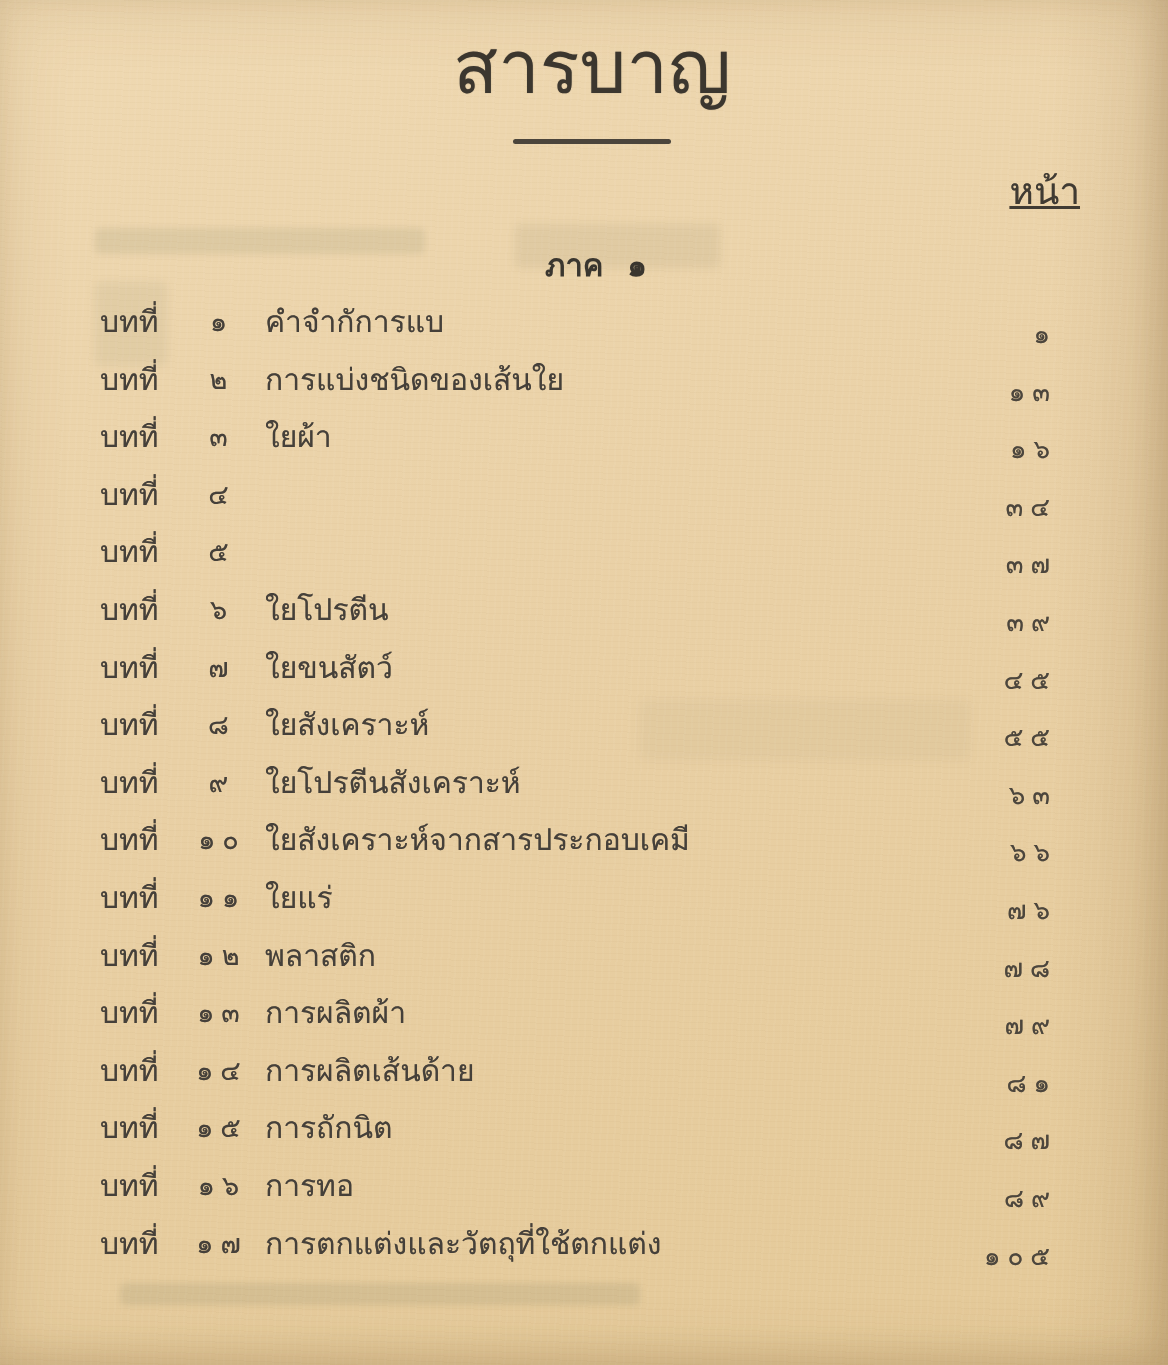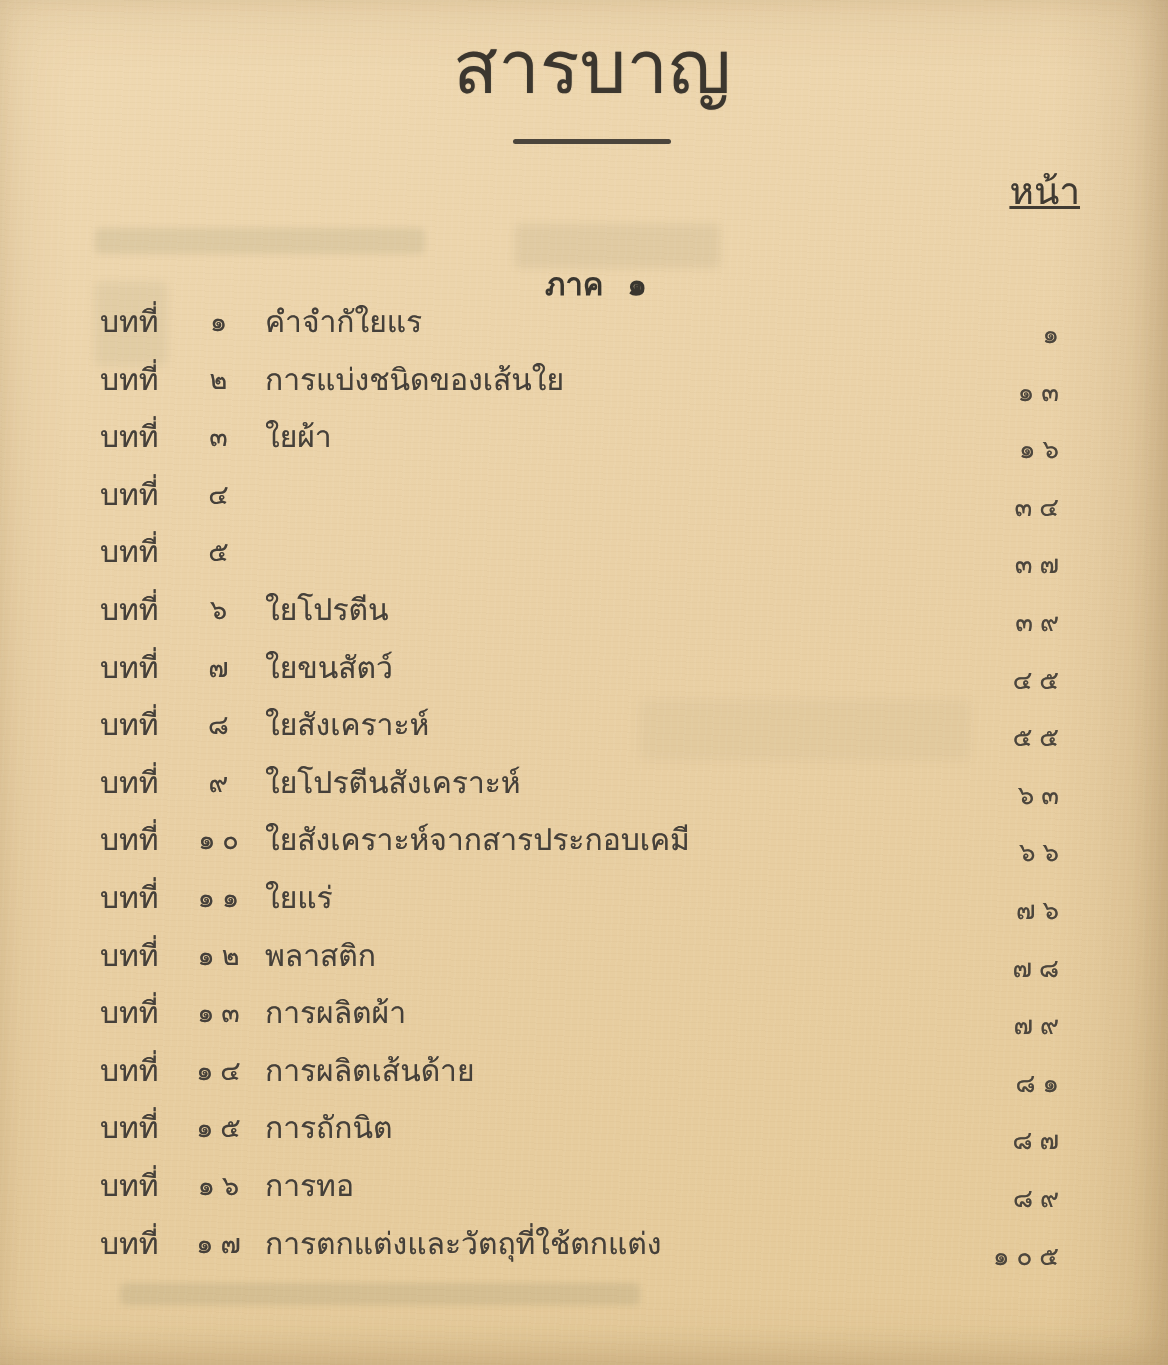--- a/index.html
+++ b/index.html
@@ -38,23 +38,22 @@
     position:absolute; top:161px; right:88px;
     font-size:37px; color:#403b33;
     text-shadow: 0 0 0.5px rgba(60,50,40,0.5);
     text-decoration: underline;
   }
   .part-header {
     position:absolute; top:240px; left:0; width:100%;
     text-align:center; text-indent:24px;
     font-size:31px; font-weight:bold; word-spacing:16px;
     color:#3a362f;
-    margin-top:19px;
-  }
-  .toc { position:absolute; top:292px; left:0; right:4px; }
+  }
+  .toc { position:absolute; top:292px; left:0; right:13px; }
   .toc-row { position:relative; height:57.6px; font-size:30px;
     text-shadow: 0 0 0.6px rgba(60,50,40,0.45); }
   .toc-row .chap  { position:absolute; left:100px; top:6px; }
   .toc-row .num   { position:absolute; left:178px; top:8px; width:88px;
                     text-align:center; letter-spacing:7px; font-size:27px; }
   .toc-row .ttl   { position:absolute; left:265px; top:6px; }
   .toc-row .pg    { position:absolute; right:98px; top:21px;
                     letter-spacing:7px; font-size:26px; color:#4c463d; }
   .ghost { position:absolute; pointer-events:none; border-radius:6px; }
   .g1 { left:95px;  top:228px;  width:330px; height:26px; background:rgba(90,95,70,0.10); filter:blur(3px); }
@@ -78,21 +77,21 @@
   <div class="title-rule"></div>
 
   <div class="page-col-header">หน้า</div>
 
   <div class="part-header">ภาค ๑</div>
 
   <div class="toc">
     <div class="toc-row">
       <span class="chap">บทที่</span>
       <span class="num">๑</span>
-      <span class="ttl">คำจำกัใยแร</span>
+      <span class="ttl">คำจำกัการแบ</span>
       <span class="pg">๑</span>
     </div>
 
     <div class="toc-row">
       <span class="chap">บทที่</span>
       <span class="num">๒</span>
       <span class="ttl">การแบ่งชนิดของเส้นใย</span>
       <span class="pg">๑๓</span>
     </div>
 

